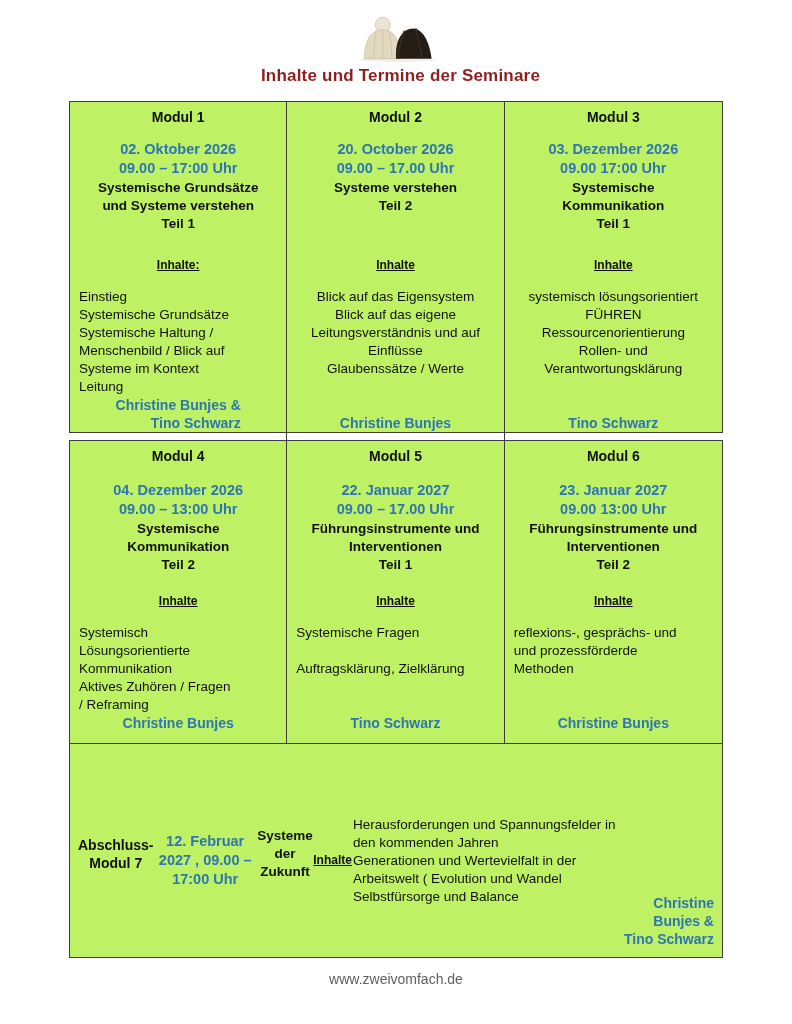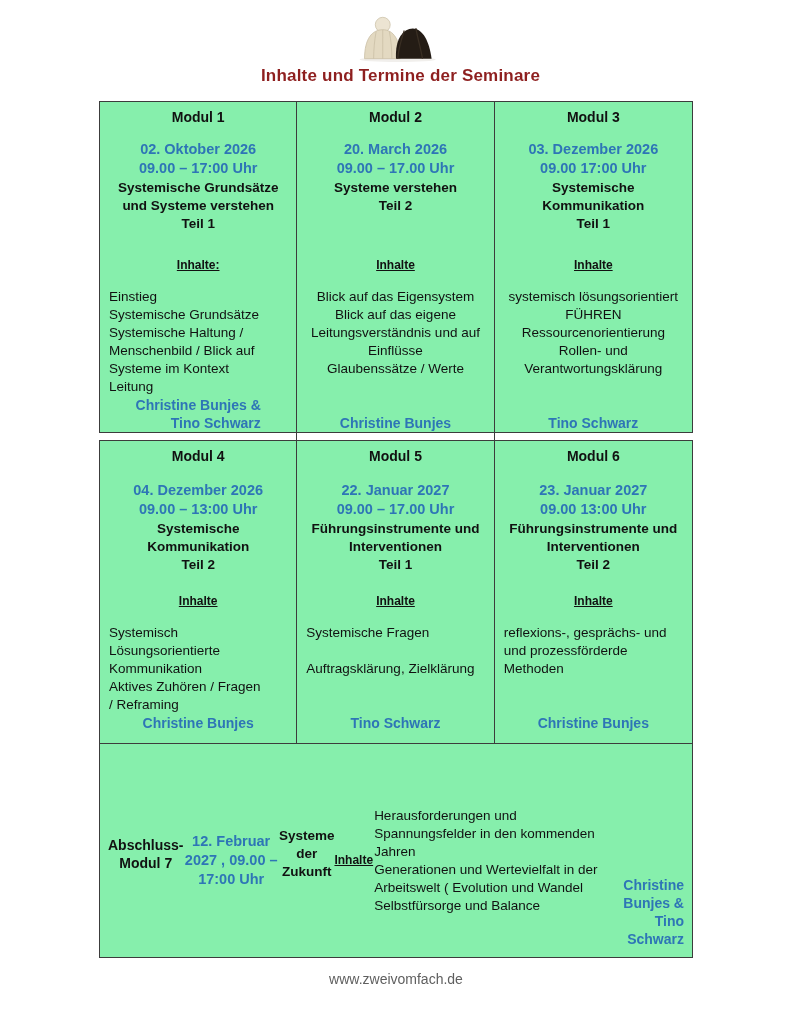--- a/index.html
+++ b/index.html
@@ -25,25 +25,25 @@
   .doc-title {
     margin-top: 4px;
     font-size: 17px; font-weight: bold;
     color: var(--title-red, #8e1f1f);
     letter-spacing: 0.2px;
     padding-left: 9px;
   }
 
   
   .tbl {
-    width: 594px; margin: 0 auto;
+    width: 654px; margin: 0 auto;
     border: 1px solid var(--border-gray, #3c3c3c);
     display: grid;
     grid-template-columns: repeat(3, 1fr);
-    background: #86efac;
+    background: #bef264;
   }
   .tbl1 { margin-top: 15px; height: 332px; }
   .tbl2 { margin-top: 7px; }
   .cell {
     border-right: 1px solid var(--border-gray, #3c3c3c);
     display: flex; flex-direction: column; align-items: center;
     padding: 6px 7px 0 7px;
     text-align: center;
     font-size: 13.5px; line-height: 18px;
   }
@@ -131,21 +131,21 @@
 Menschenbild / Blick auf
 Systeme im Kontext
 Leitung</div>
       <div class="mod-trainer">Christine Bunjes &amp;
 Tino Schwarz</div>
     </div>
 
     <div class="cell">
       <div class="mod-header">Modul 2</div>
       <div class="dt-block">
-        <div class="mod-date">20. March 2026
+        <div class="mod-date">20. October 2026
 09.00 – 17.00 Uhr</div>
         <div class="mod-title">Systeme verstehen
 Teil 2</div>
       </div>
       <div class="mod-inhalte">Inhalte</div>
       <div class="mod-content">Blick auf das Eigensystem
 Blick auf das eigene
 Leitungsverständnis und auf
 Einflüsse
 Glaubenssätze / Werte</div>

